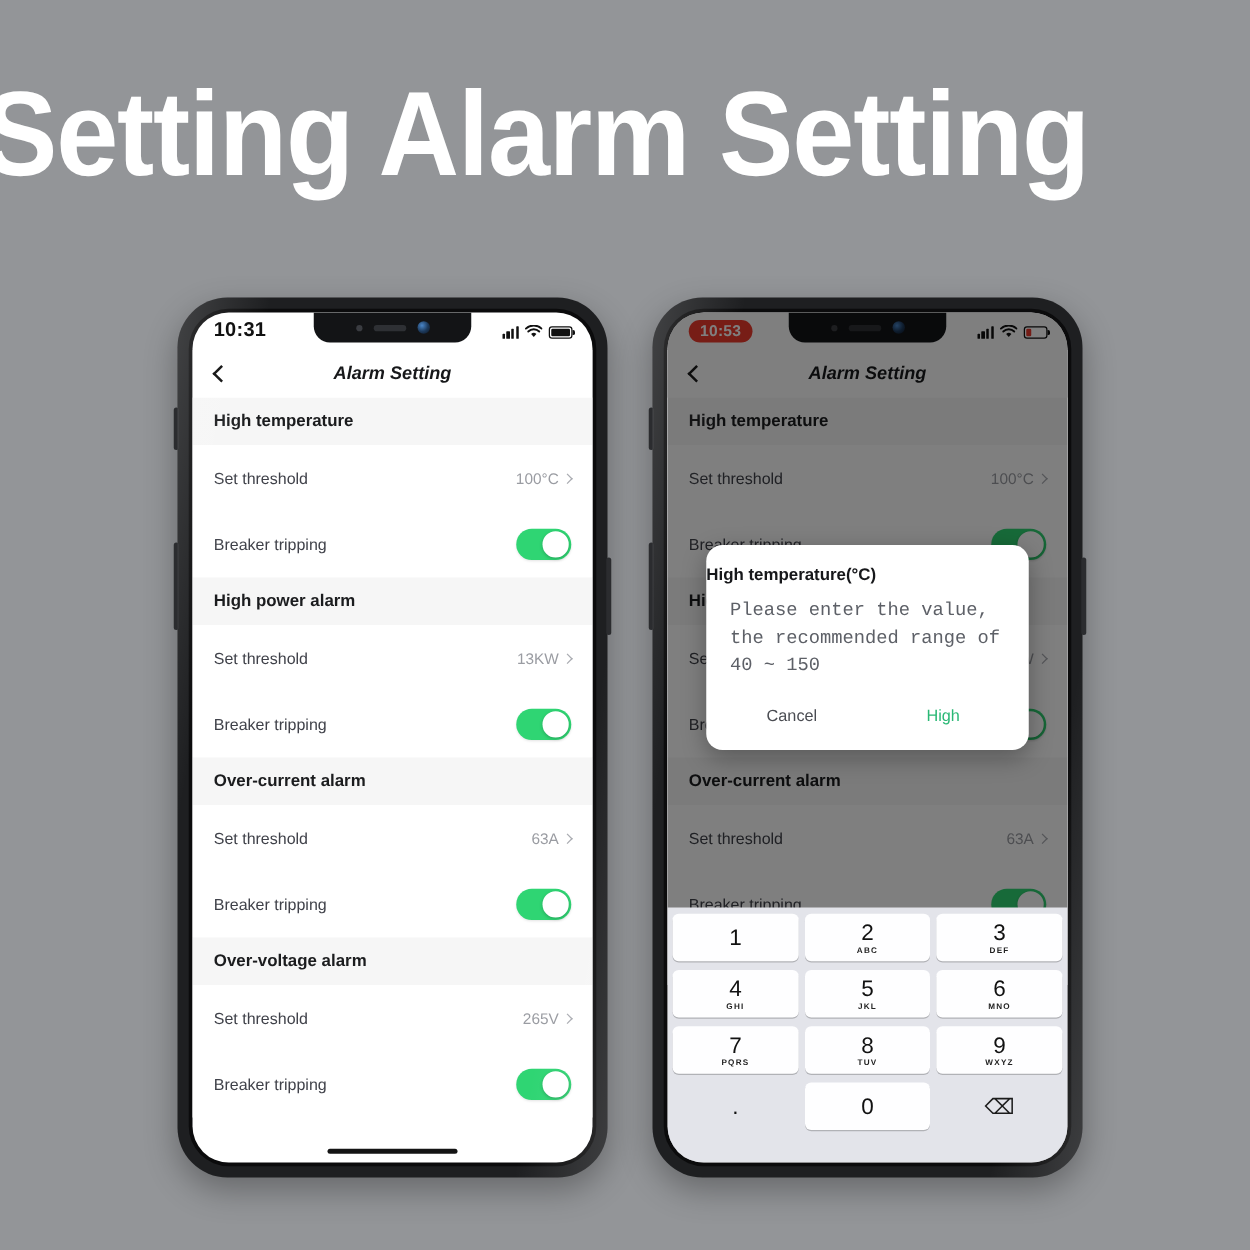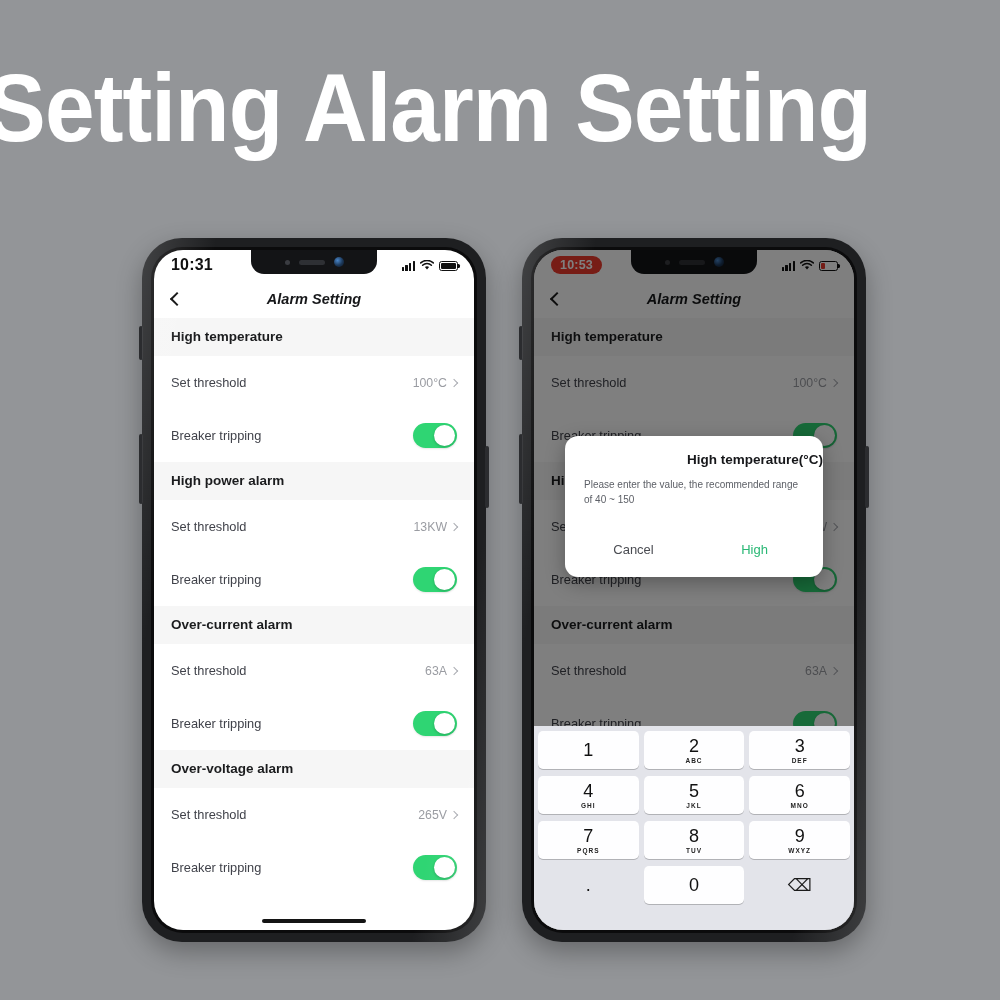--- a/index.html
+++ b/index.html
@@ -163,36 +163,36 @@
   }
   .dialog {
     position:absolute; z-index:50;
     left:50%; transform:translateX(-50%);
     top:186px; width:258px;
     background:#fff; border-radius:13px;
     padding:16px 0 0;
     box-shadow:0 6px 20px rgba(0,0,0,.30);
   }
   .dlg-title {
-    text-align:right; font-size:13.5px; font-weight:bold;
+    text-align:left; font-size:13.5px; font-weight:bold;
     color:#16171a; margin-bottom:11px;
   }
   .dlg-desc {
-    font-size:10px; color:#5d6067; line-height:1.45;
-    padding:0 19px; margin-bottom:14px;
+    font-size:15px; color:#5d6067; line-height:1.45;
+    padding:0 19px; margin-bottom:14px;font-family:Liberation Mono, monospace;
   }
   .dlg-input {
     margin:0 17px; height:29px;
     border:1px solid #e2e3e6; border-radius:5px;
     background:#fcfcfd;
     display:flex; align-items:center; padding:0 11px;
     font-size:12.5px; color:#2c2e33;
   }
   .dlg-actions {
-    display:flex; margin-top:29px; padding:0 8px 14px;
+    display:flex; margin-top:16px; padding:0 8px 14px;
   }
   .dlg-btn {
     flex:1; text-align:center; font-size:13px; cursor:pointer; padding:6px 0;
   }
   .dlg-cancel { color:#4a4c52; }
   .dlg-sure   { color:#2ab875; }
 
   
   .keypad {
     position:absolute; left:0; right:0; bottom:0; z-index:60;

